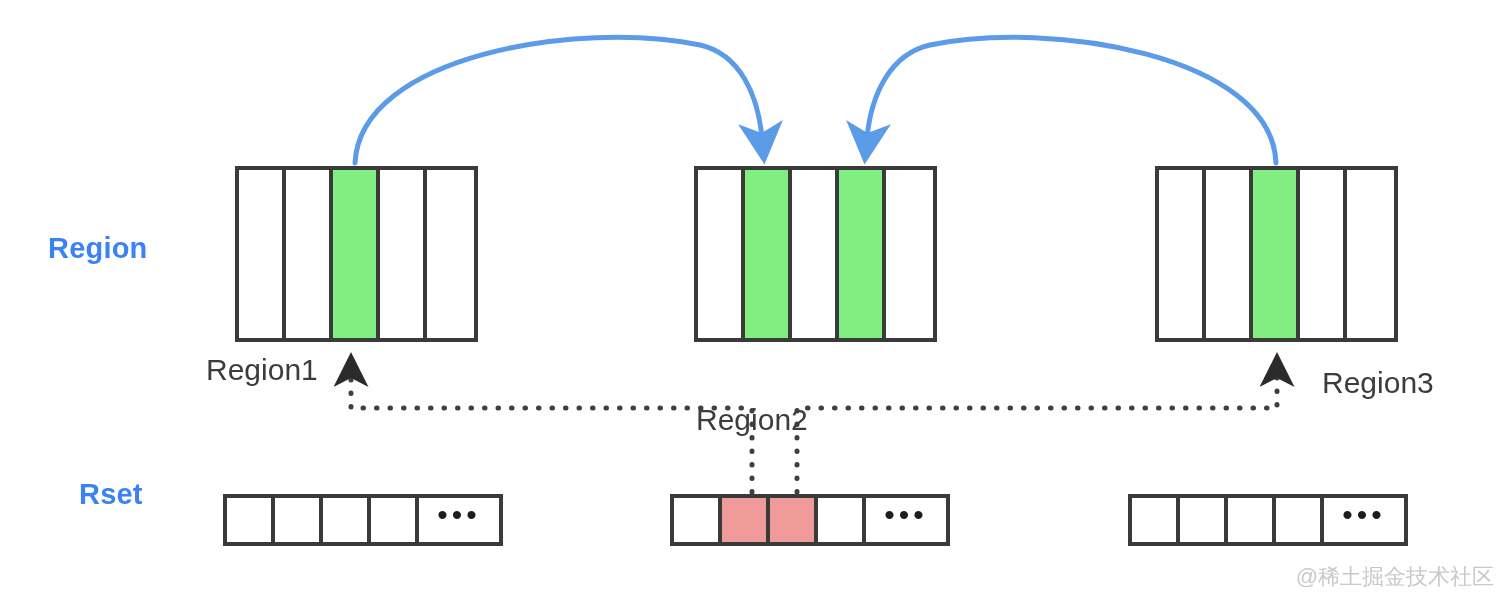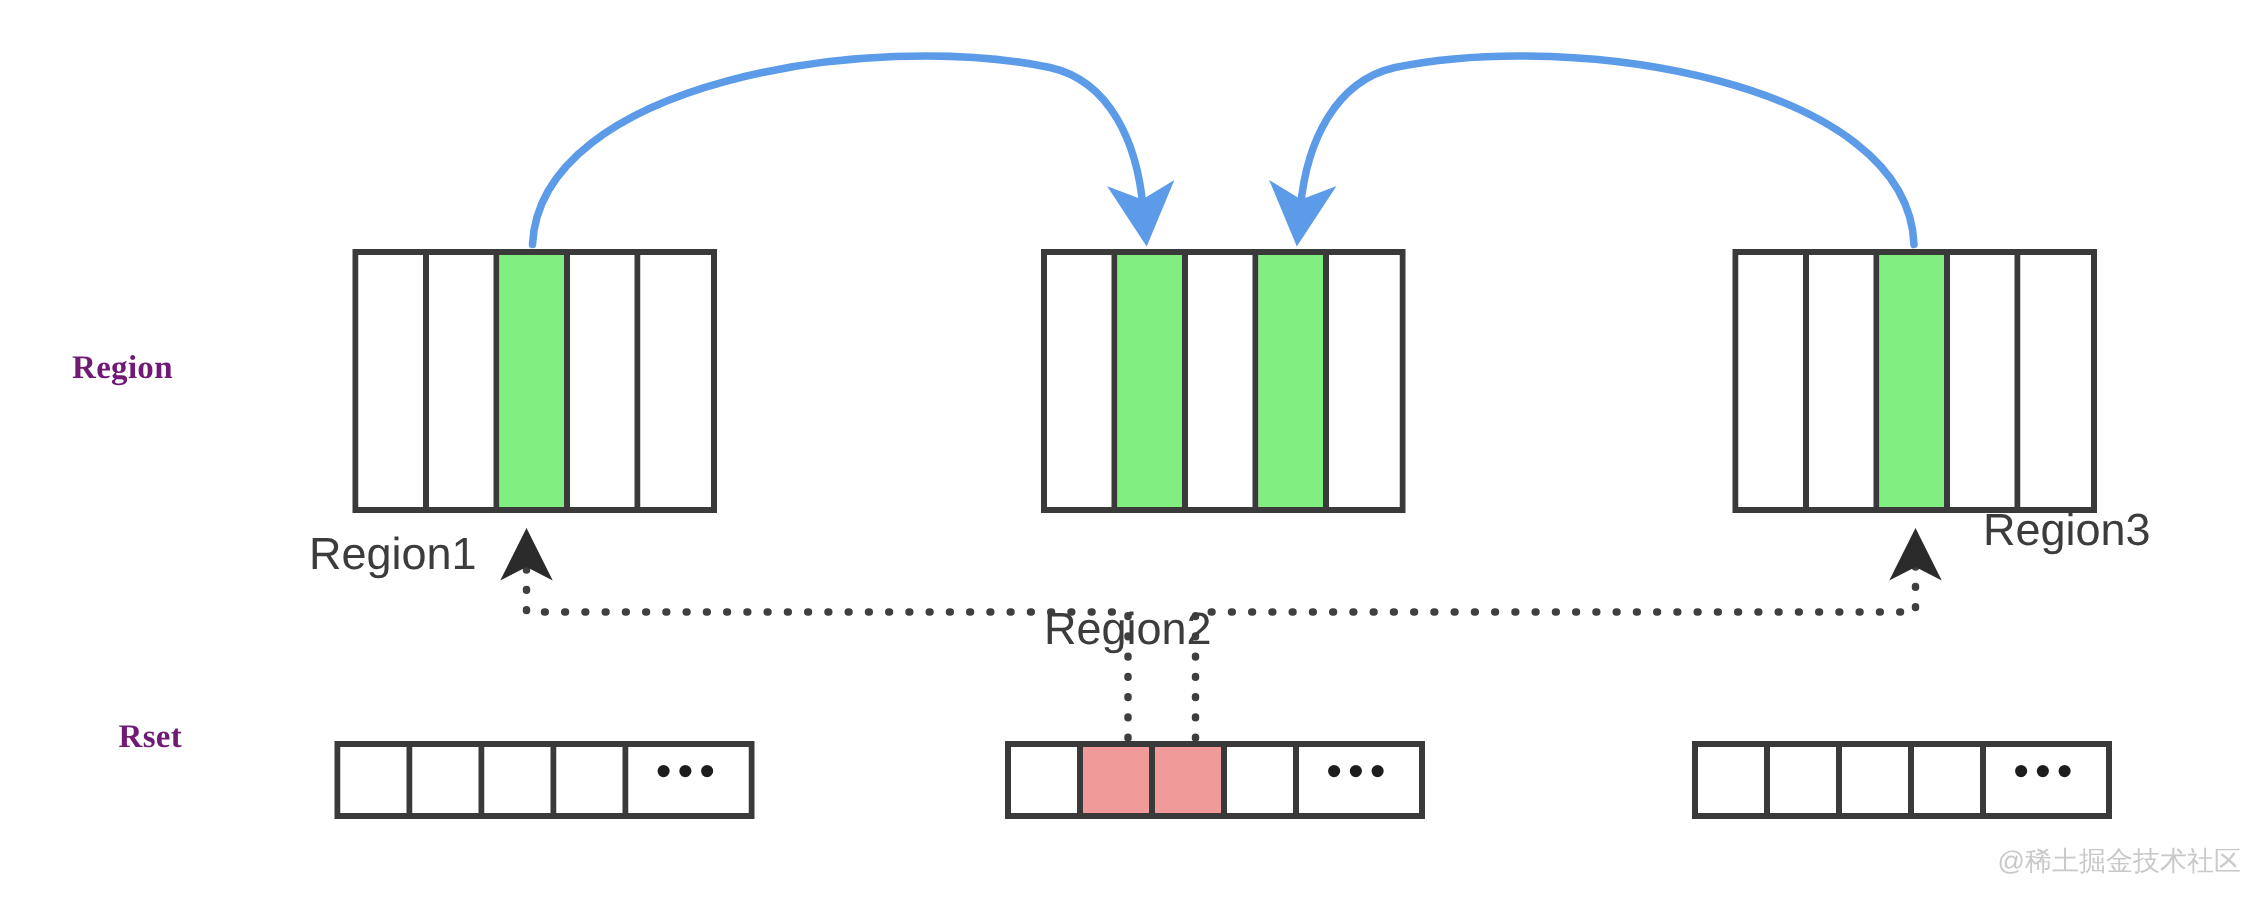--- a/index.html
+++ b/index.html
@@ -22,26 +22,25 @@
     left: 0;
     top: 0;
     width: 1512px;
     height: 598px;
     pointer-events: none;
   }
 
   
   .row-label {
     position: absolute;
-    font-size: 22px;
+    font-size: 29px;
     font-weight: bold;
-    color: #701a75;
+    color: #3b82f6;
     letter-spacing: 0.2px;
     white-space: nowrap;
-    font-family: Liberation Serif, serif;
   }
   #label-region { left: 48px; top: 232px; }
   #label-rset   { left: 79px; top: 478px; }
 
   
   .region-strip {
     position: absolute;
     display: flex;
     box-sizing: border-box;
     border: 4px solid #3a3a3a;
@@ -65,21 +64,21 @@
 
   
   .region-caption {
     position: absolute;
     font-size: 30px;
     color: #3c3c3c;
     white-space: nowrap;
   }
   #caption-region1 { left: 206px; top: 353px; }
   #caption-region2 { left: 696px; top: 360px; margin-top: 43px; }
-  #caption-region3 { left: 1322px; top: 337px; }
+  #caption-region3 { left: 1322px; top: 366px; }
 
   
   .rset-strip {
     position: absolute;
     display: flex;
     box-sizing: border-box;
     border: 4px solid #3a3a3a;
     background: #ffffff;
     height: 52px;
     top: 494px;
@@ -107,21 +106,21 @@
 
   #rset1-strip { left: 223px; }
   #rset2-strip { left: 670px; }
   #rset3-strip { left: 1128px; }
 
   
   #watermark {
     position: absolute;
     right: 18px;
     top: 562px;
-    font-size: 18px;
+    font-size: 22px;
     color: #c9c9c9;
     white-space: nowrap;
   }
 </style>
 </head>
 <body>
 
 <div id="canvas">
 
   <svg id="svg-layer" viewBox="0 0 1512 598" xmlns="http://www.w3.org/2000/svg">

